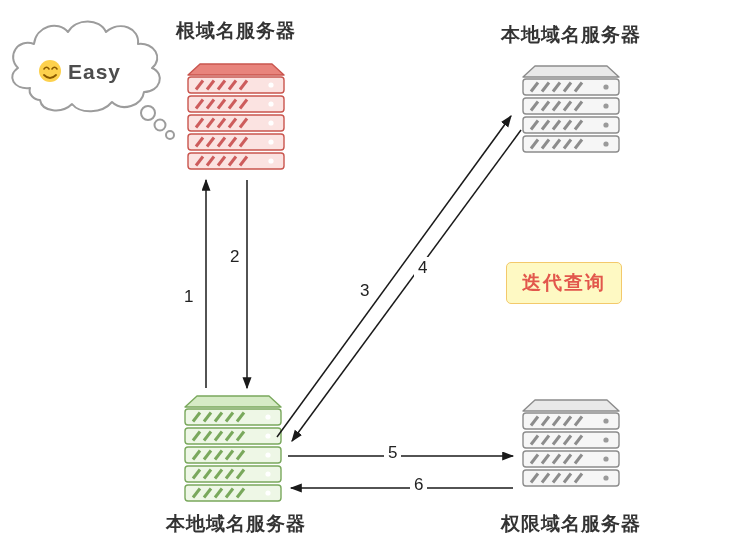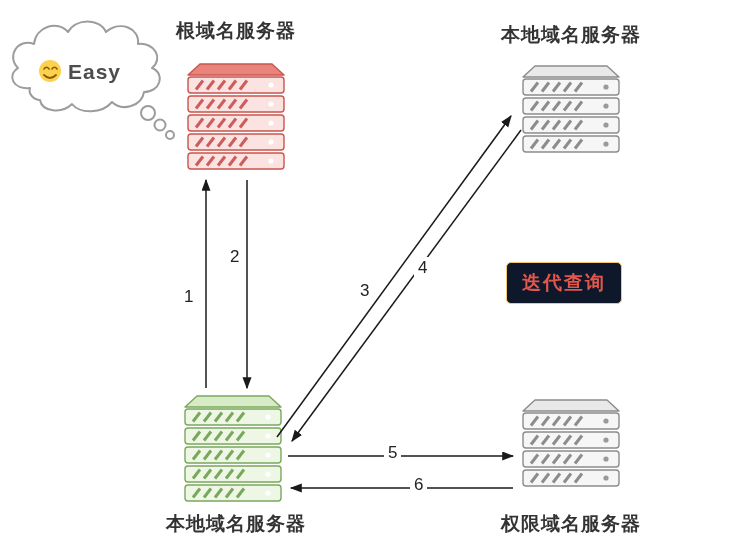--- a/index.html
+++ b/index.html
@@ -29,21 +29,21 @@
   #root-server{left:186px;top:62px;width:100px;height:110px;}
   #tld-server{left:521px;top:64px;width:100px;height:91px;}
   #local-server{left:183px;top:394px;width:100px;height:110px;}
   #auth-server{left:521px;top:398px;width:100px;height:91px;}
 
   #cloud{left:2px;top:14px;width:185px;height:145px;}
 
   #badge{
     left:506px;top:262px;
     padding:7px 15px;
-    background:#0f172a;
+    background:#fef9c3;
     border:1px solid #f3c96b;
     border-radius:5px;
     font-size:19px;
     font-weight:700;
     color:#e2574c;
     letter-spacing:2px;
   }
 
   #arrows{left:0;top:0;width:729px;height:557px;pointer-events:none;}
 

